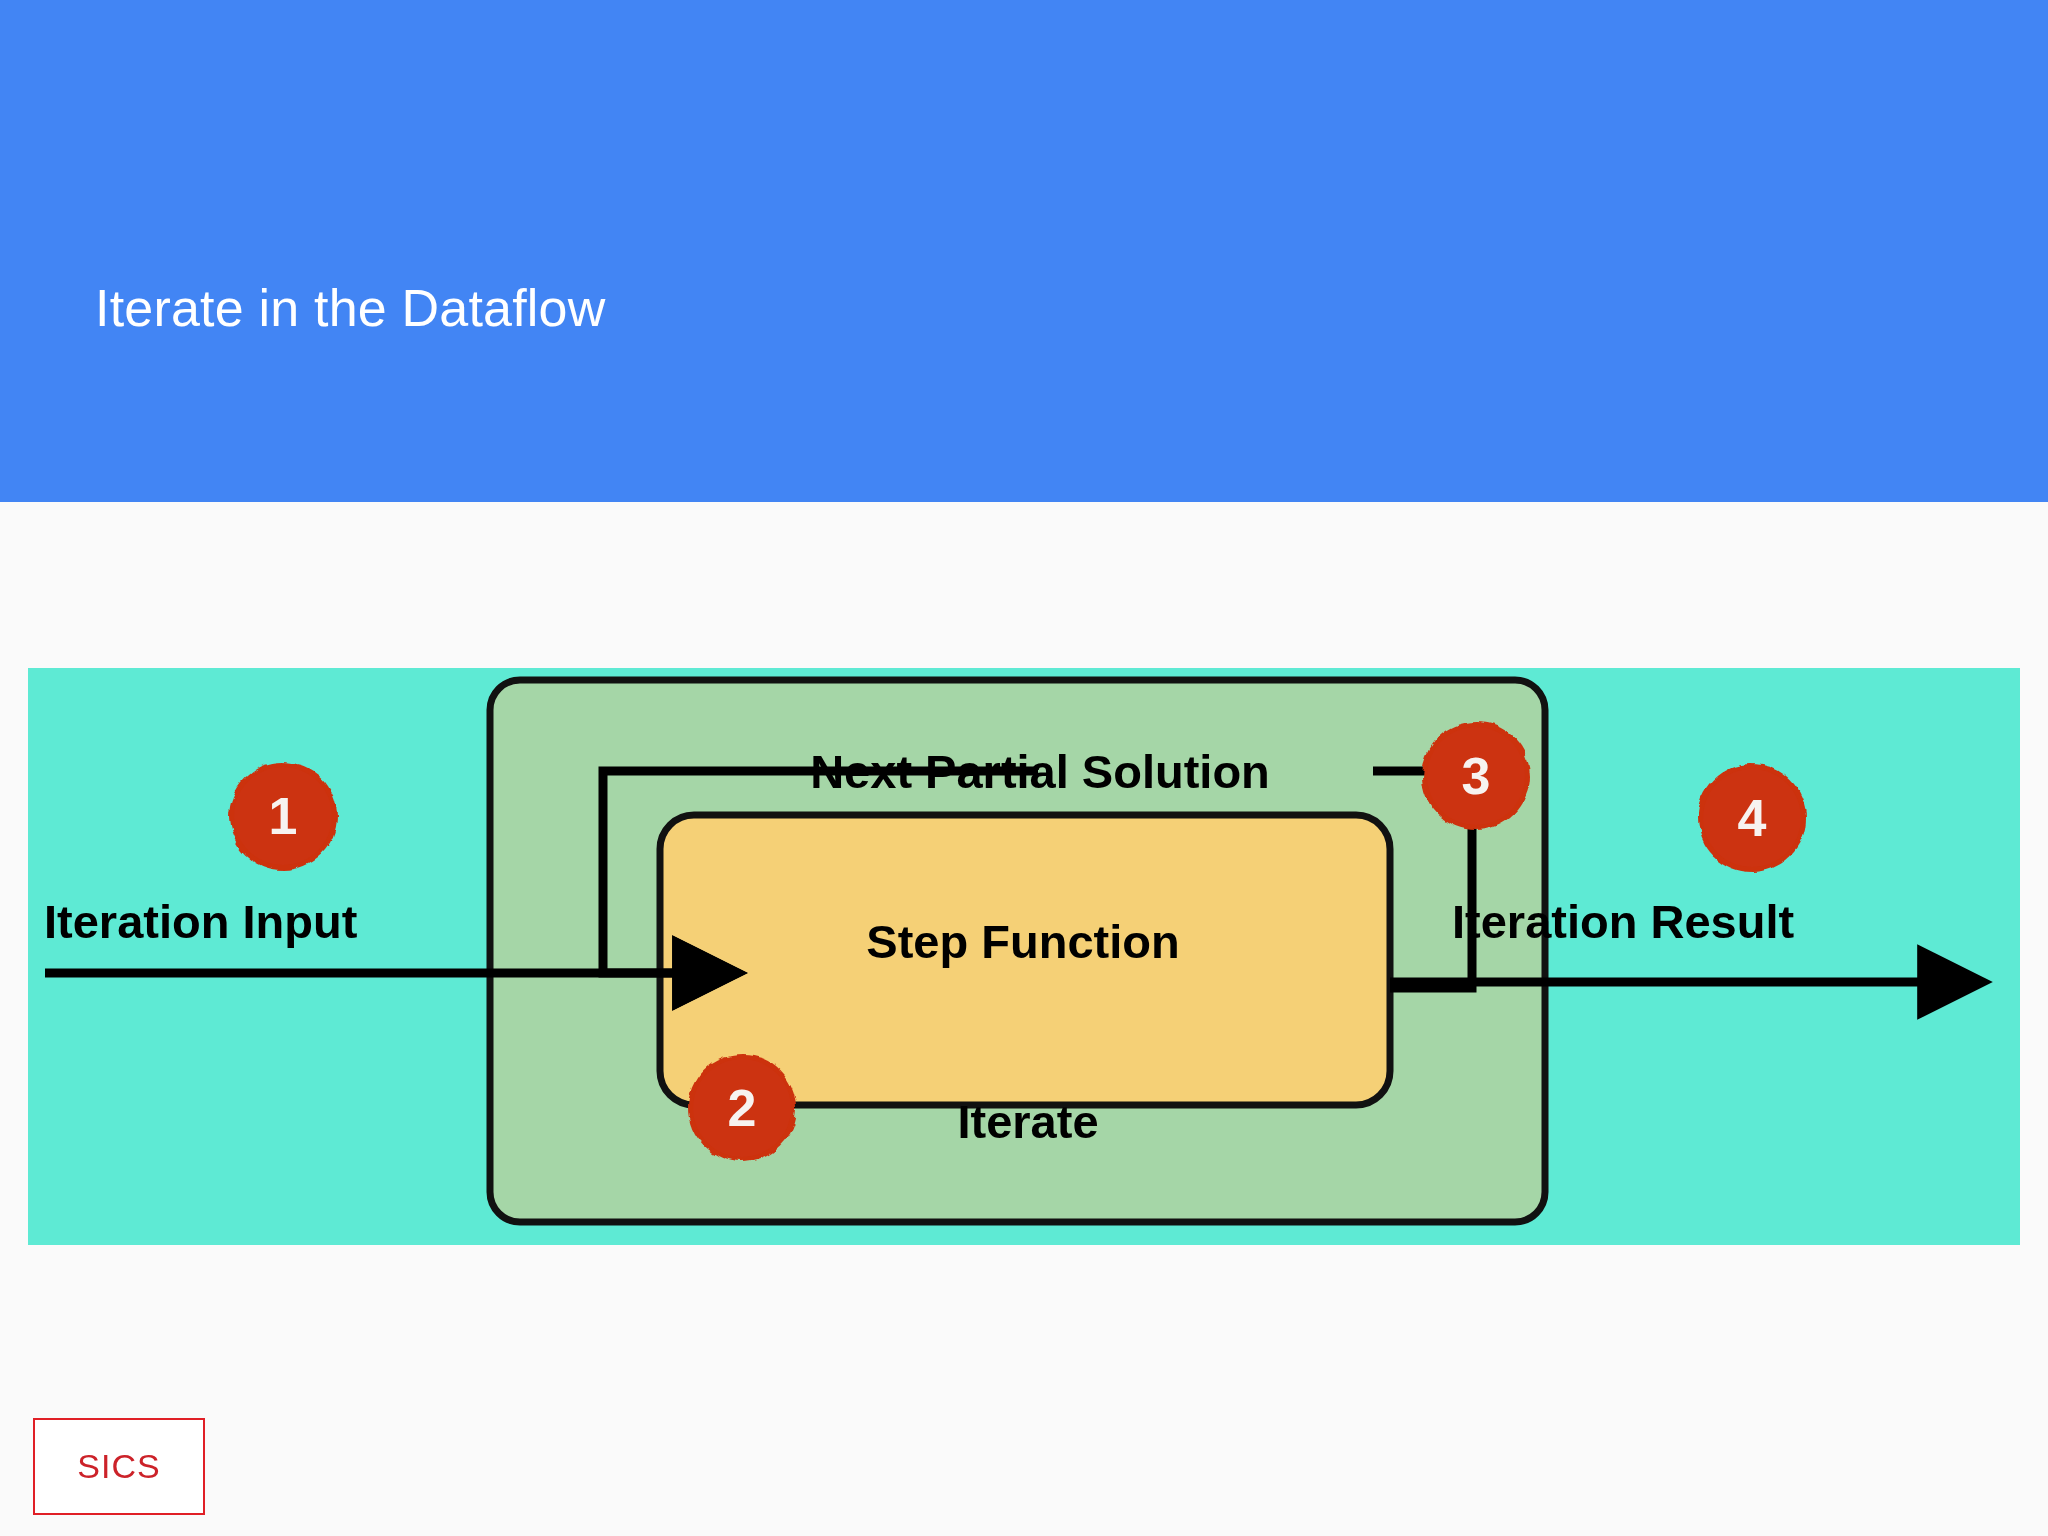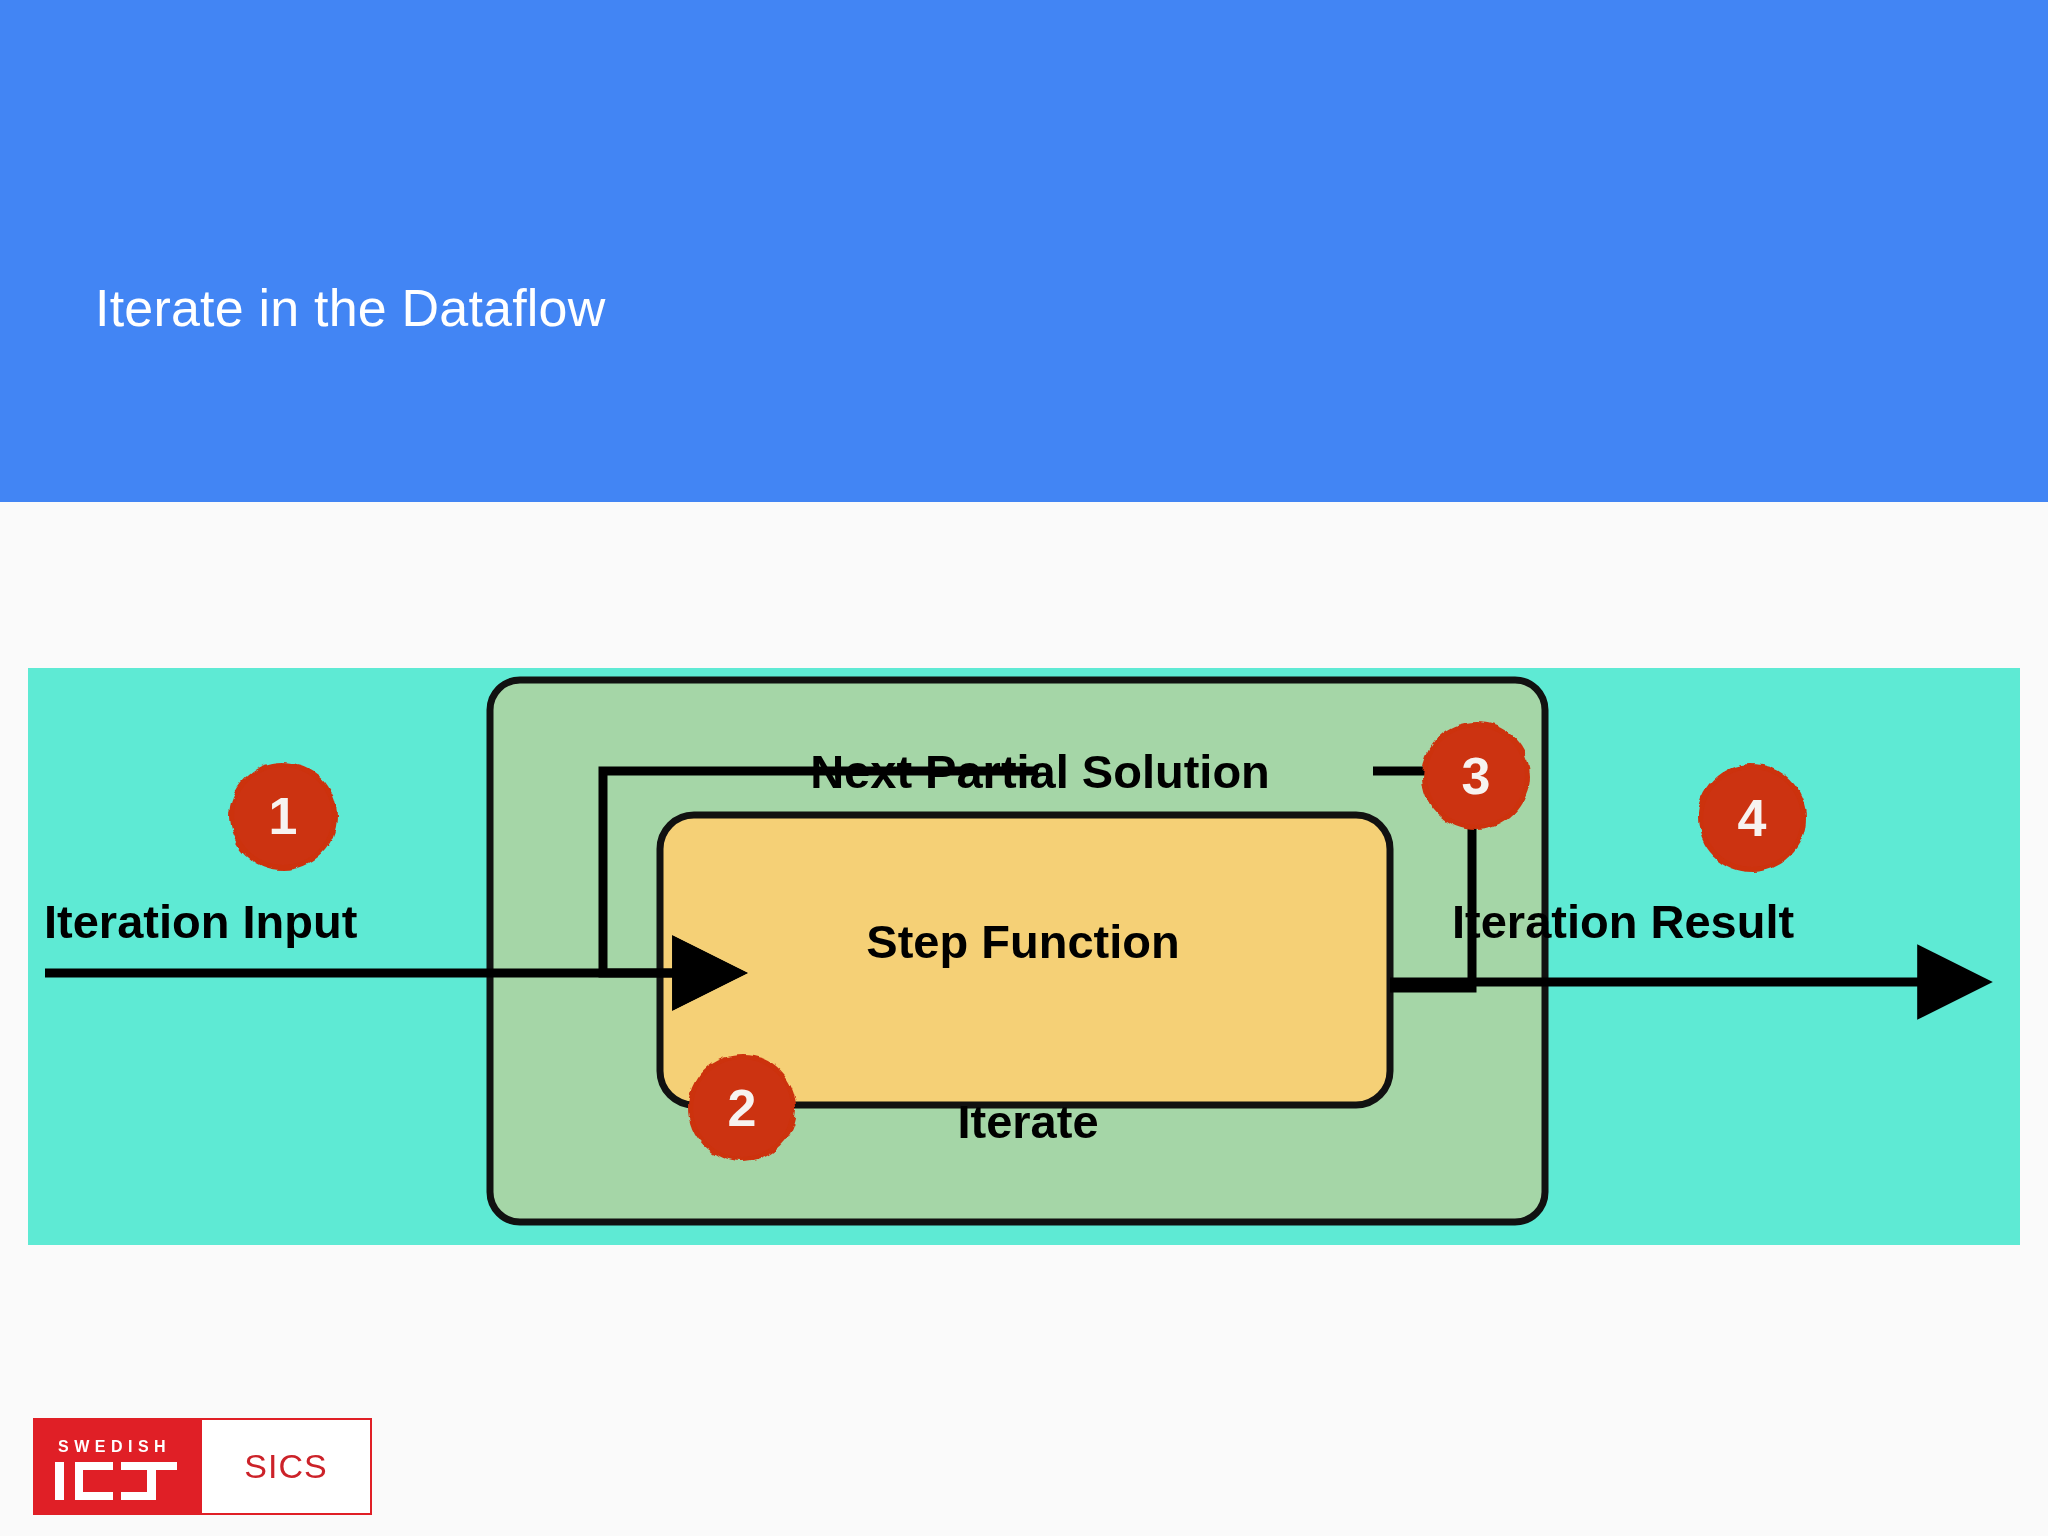--- a/index.html
+++ b/index.html
@@ -133,25 +133,16 @@
         <circle cx="1724" cy="150" r="54" fill="#cc3311" filter="url(#rough)"></circle>
         <circle cx="1724" cy="150" r="49" fill="#cc3311"></circle>
         <text x="1724" y="168" text-anchor="middle" font-family="Liberation Sans, sans-serif" font-size="52" font-weight="bold" fill="#f7f3f0">4</text>
       </g>
     </svg>
   </div>
 
 </div>
 
 <div id="logo">
-  <div id="logo-red">
-    <div id="logo-swedish">SWEDISH</div>
-    <svg id="logo-ict" viewBox="0 0 122 38" xmlns="http://www.w3.org/2000/svg">
-      <rect x="0" y="0" width="9" height="38" fill="#ffffff"></rect>
-      <path d="M20 0 H58 V8 H28 V30 H58 V38 H20 Z" fill="#ffffff"></path>
-      <path d="M66 0 H122 V8 H101 V38 H92 V8 H66 Z" fill="#ffffff"></path>
-      <rect x="66" y="30" width="35" height="8" fill="#ffffff"></rect>
-    </svg>
-  </div>
   <div id="logo-white">
     <span id="logo-sics">SICS</span>
   </div>
 </div>
 
 </body></html>

